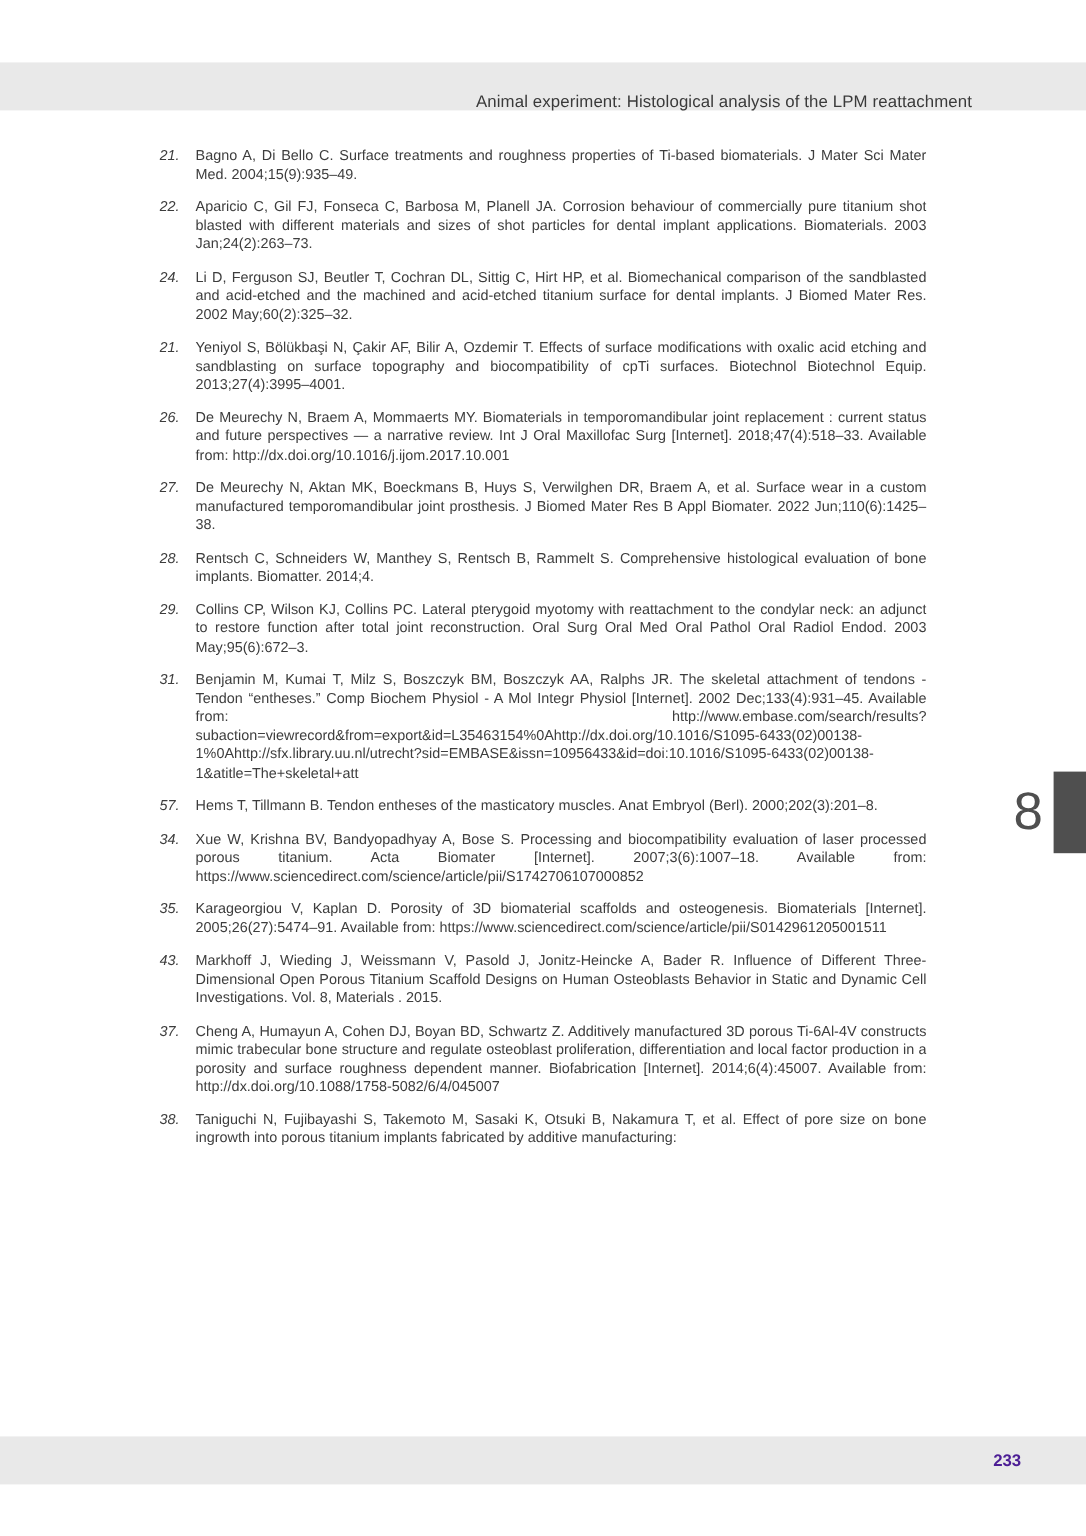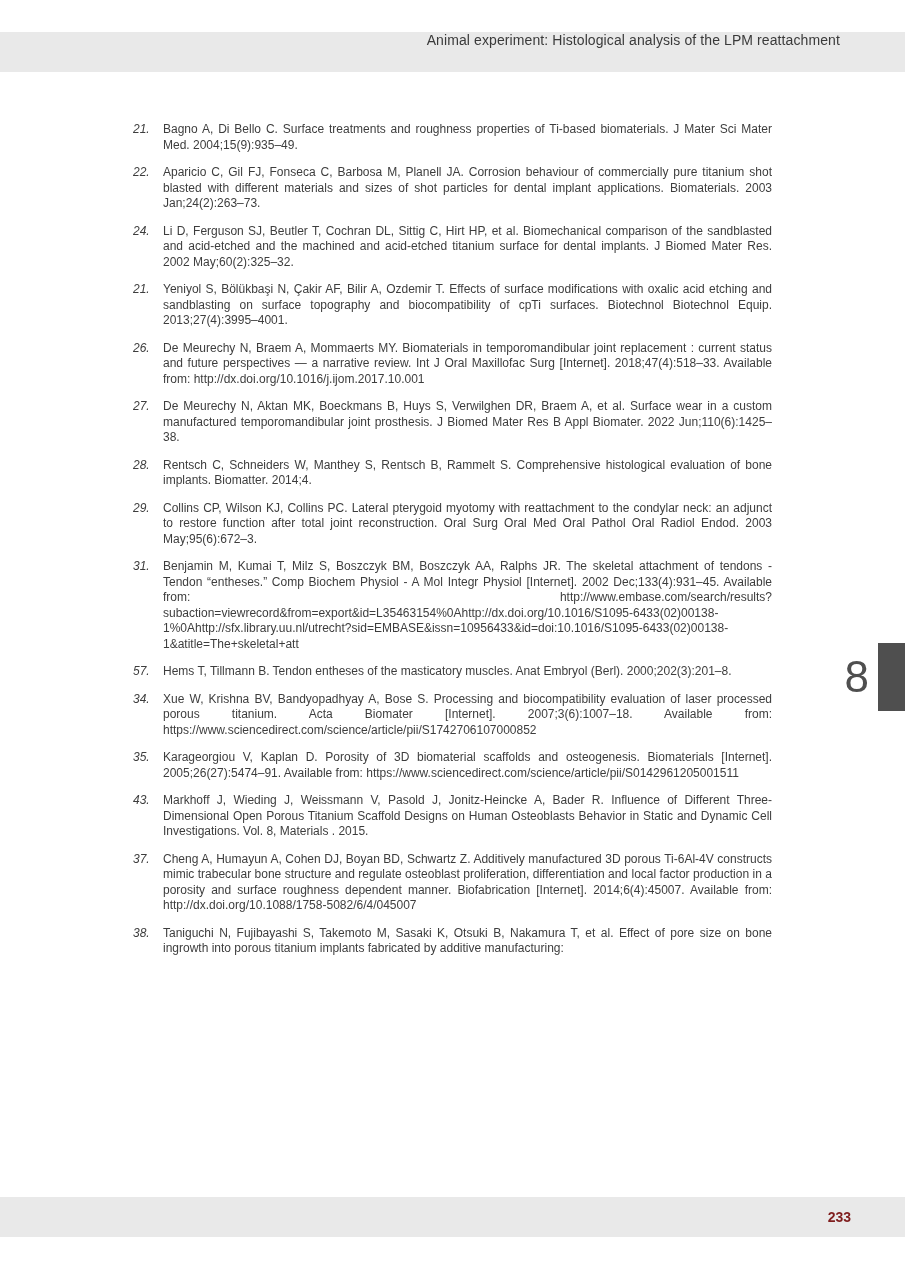--- a/index.html
+++ b/index.html
@@ -11,29 +11,29 @@
     position: relative;
     width: 905px;
     height: 1280px;
     background: #ffffff;
     font-family: "Liberation Sans", sans-serif;
     color: #3d3d3d;
     overflow: hidden;
   }
   .header-bar {
     position: absolute;
-    top: 32px;
+    top: 52px;
     left: 0;
     width: 100%;
     height: 40px;
     background: #e9e9e9;
     box-sizing: border-box;
-    padding-right: 65px;
+    padding-right: 95px;
     display: flex;
-    align-items: flex-start;
+    align-items: flex-end;
     justify-content: flex-end;
   }
   .header-title {
     font-size: 14px;
     color: #3a3a3a;
     letter-spacing: 0.1px;
   }
   .content {
     position: absolute;
     top: 122px;
@@ -89,21 +89,21 @@
     background: #e9e9e9;
     box-sizing: border-box;
     padding-right: 54px;
     display: flex;
     align-items: center;
     justify-content: flex-end;
   }
   .page-num {
     font-size: 14px;
     font-weight: bold;
-    color: #7f1d1d;
+    color: #4c1d95;
   }
 </style>
 </head>
 <body>
 
 <div class="page">
 
   <div class="header-bar">
     <div class="header-title">Animal experiment: Histological analysis of the LPM reattachment</div>
   </div>

